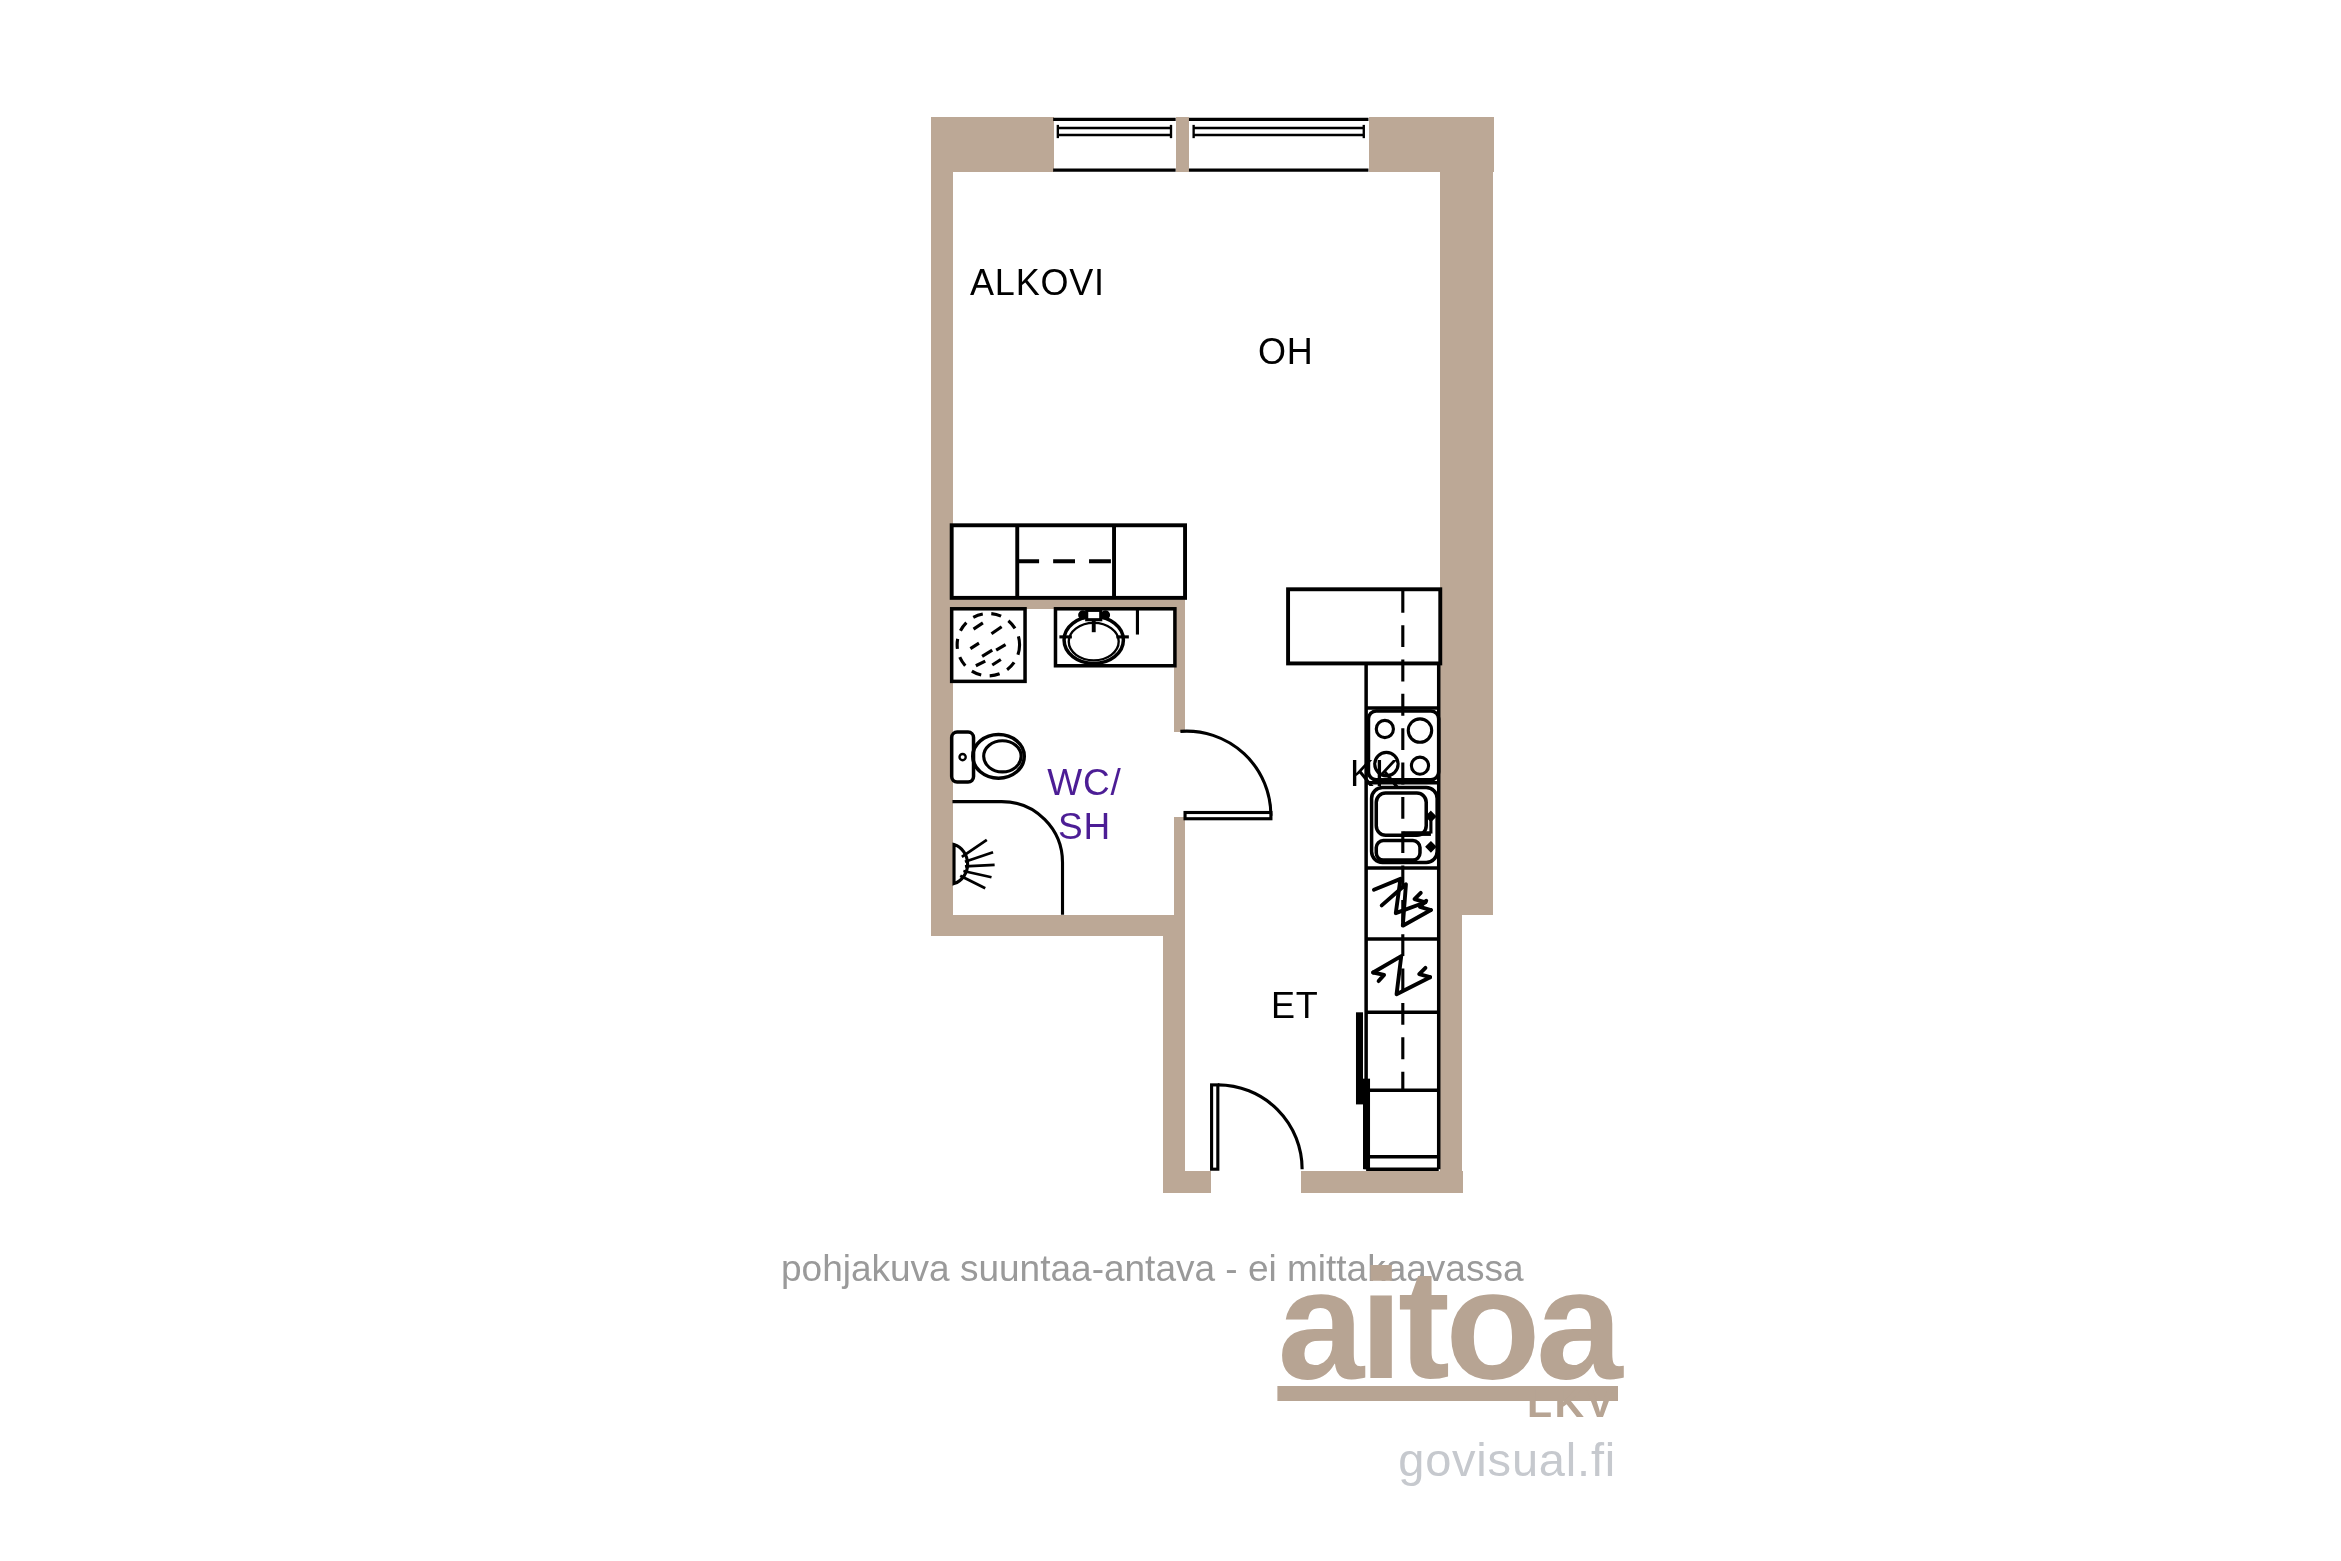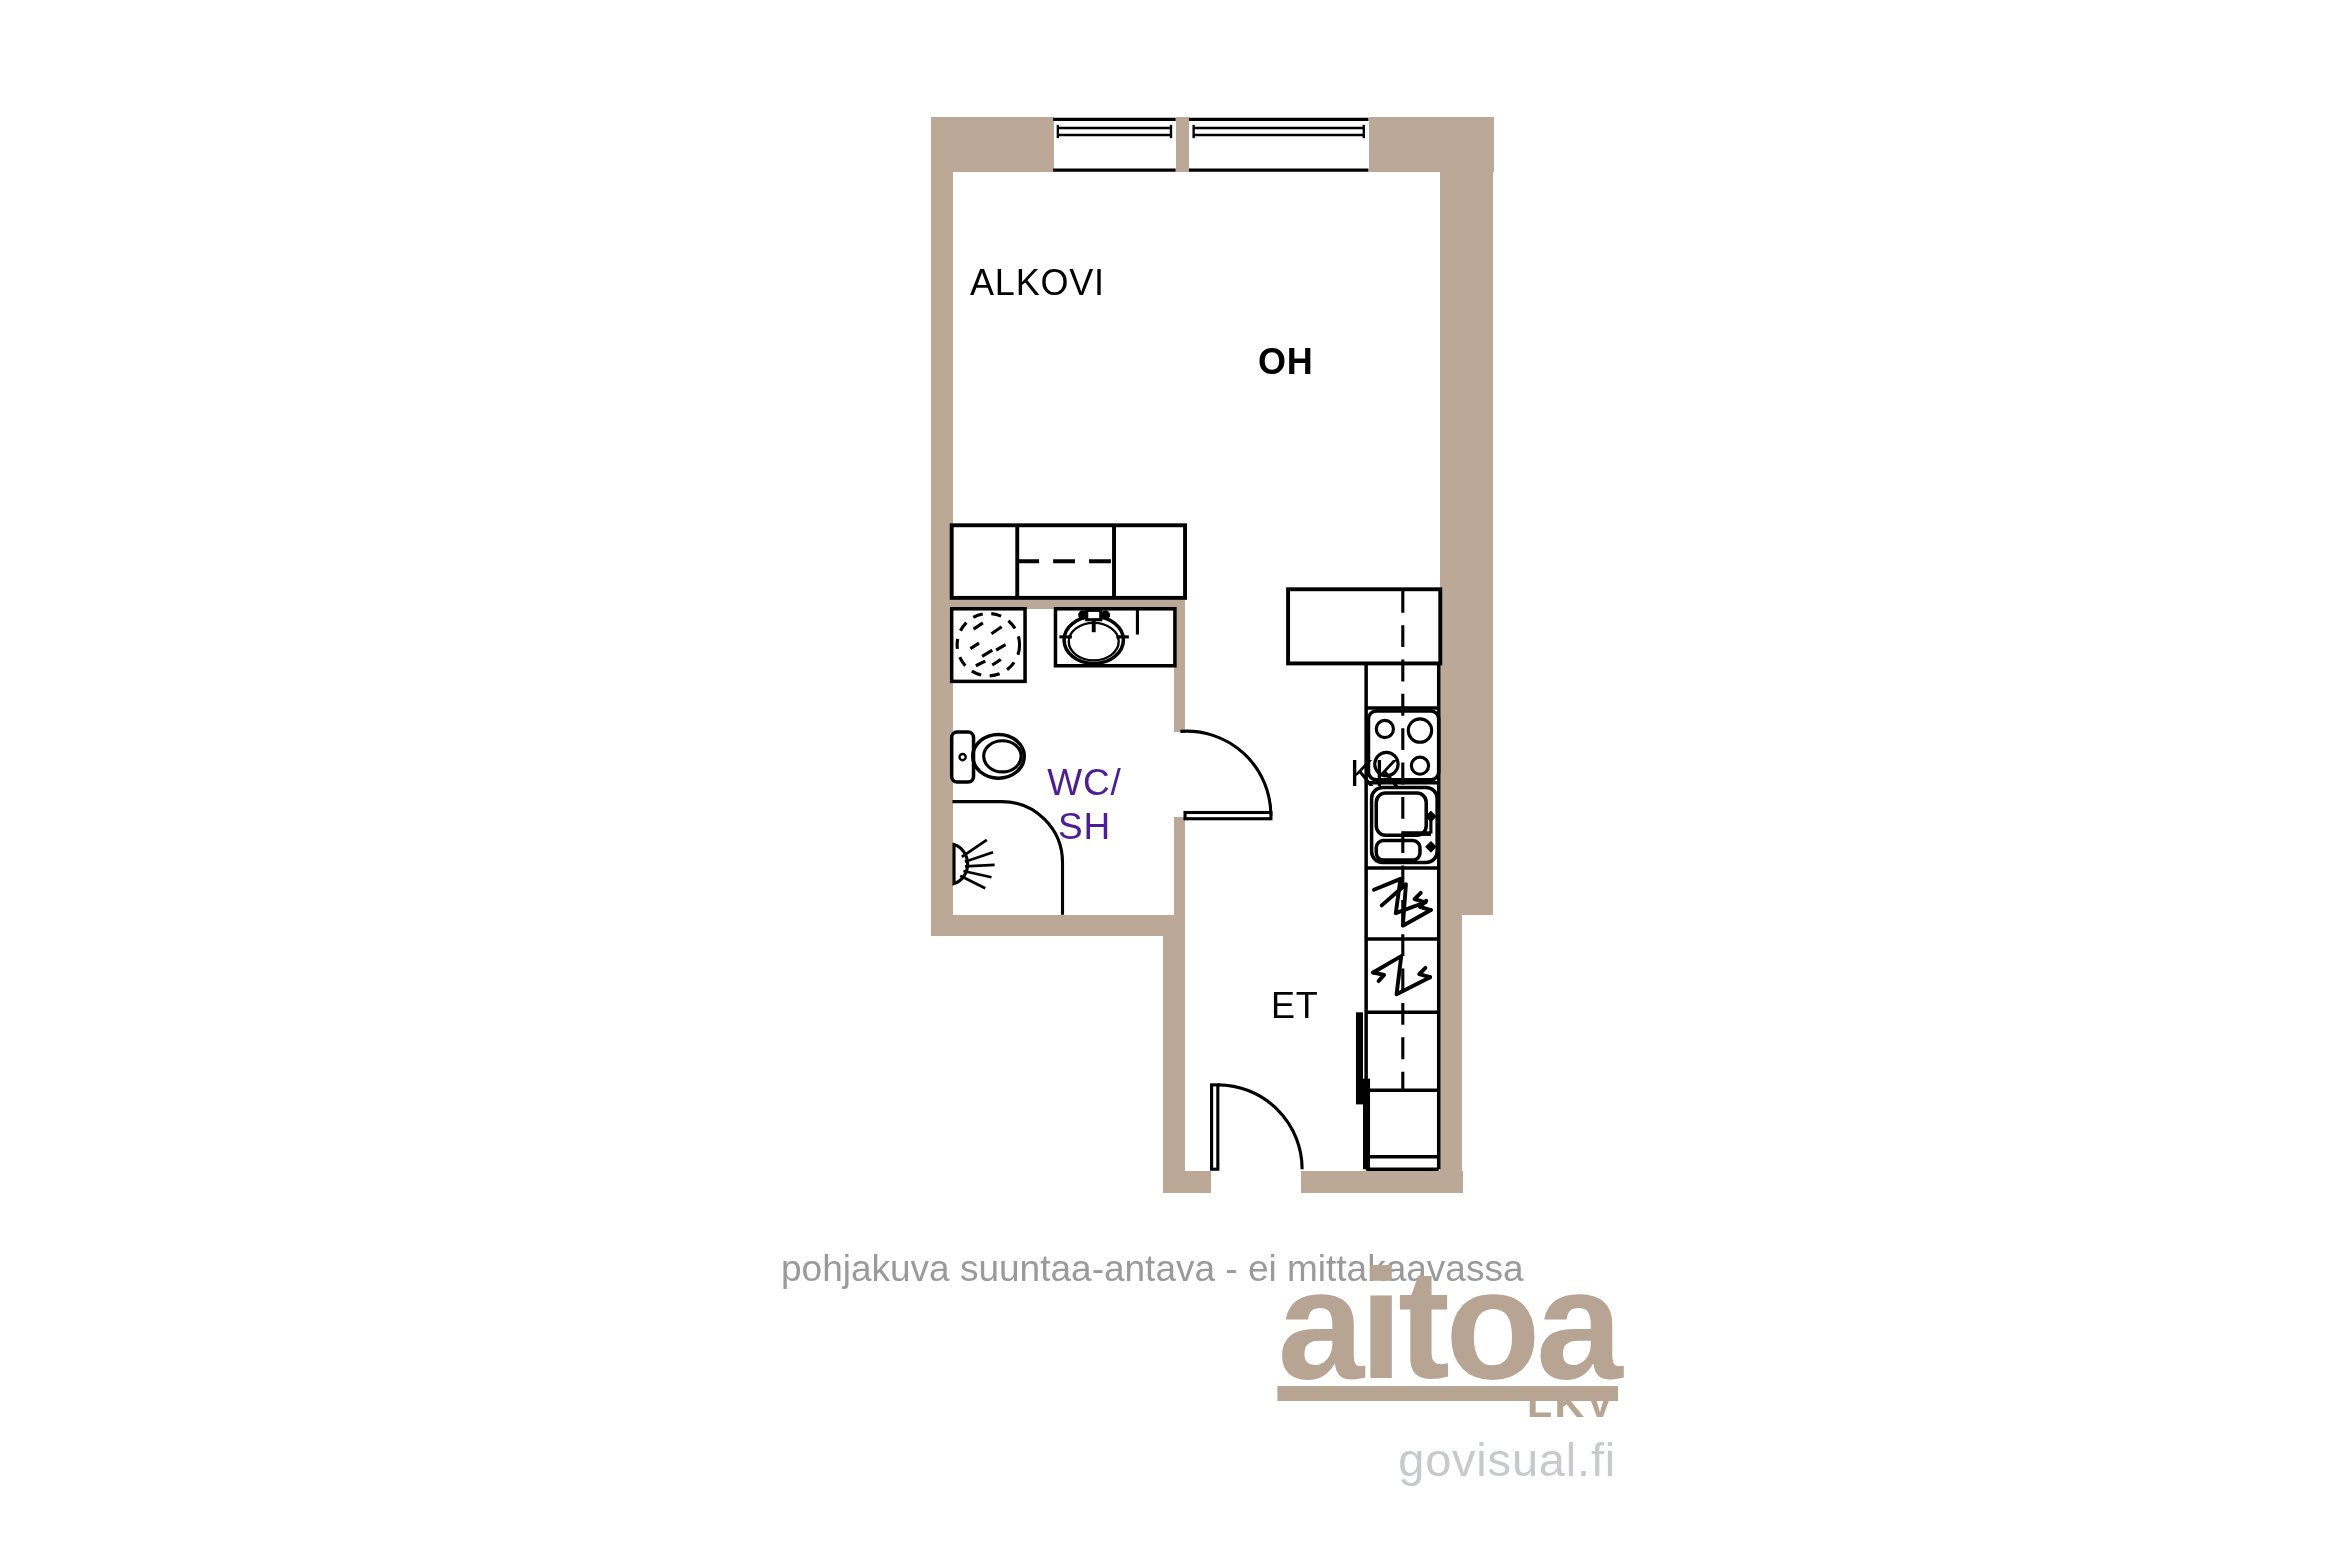--- a/index.html
+++ b/index.html
@@ -162,21 +162,21 @@
       <polyline points="1759,1246 1795,1225 1789,1274 1832,1252"></polyline>
       <polyline points="1832,1252 1818,1248 1826,1240"></polyline>
       <polyline points="1759,1246 1773,1249 1766,1257"></polyline>
     </g>
 
     <rect x="1737" y="1297" width="9" height="118" fill="#000" stroke="none"></rect>
     <rect x="1746" y="1382" width="9" height="116" fill="#000" stroke="none"></rect>
   </svg>
 
   <div class="room-label" style="left:970px;top:265px;">ALKOVI</div>
-  <div class="room-label" style="left:1258px;top:344px;font-weight:bold;">OH</div>
+  <div class="room-label" style="left:1258px;top:334px;">OH</div>
   <div class="wcsh-label" style="left:1030px;top:761px;width:109px;">
     <div>WC/</div>
     <div>SH</div>
   </div>
   <div class="room-label" style="left:1350px;top:756px;">KK</div>
   <div class="room-label" style="left:1251px;top:988px;margin-left:20px;">ET</div>
 
   <div class="disclaimer">pohjakuva suuntaa-antava - ei mittakaavassa</div>
   <div class="logo">aitoa</div>
   <div class="logo-sub">LKV</div>

